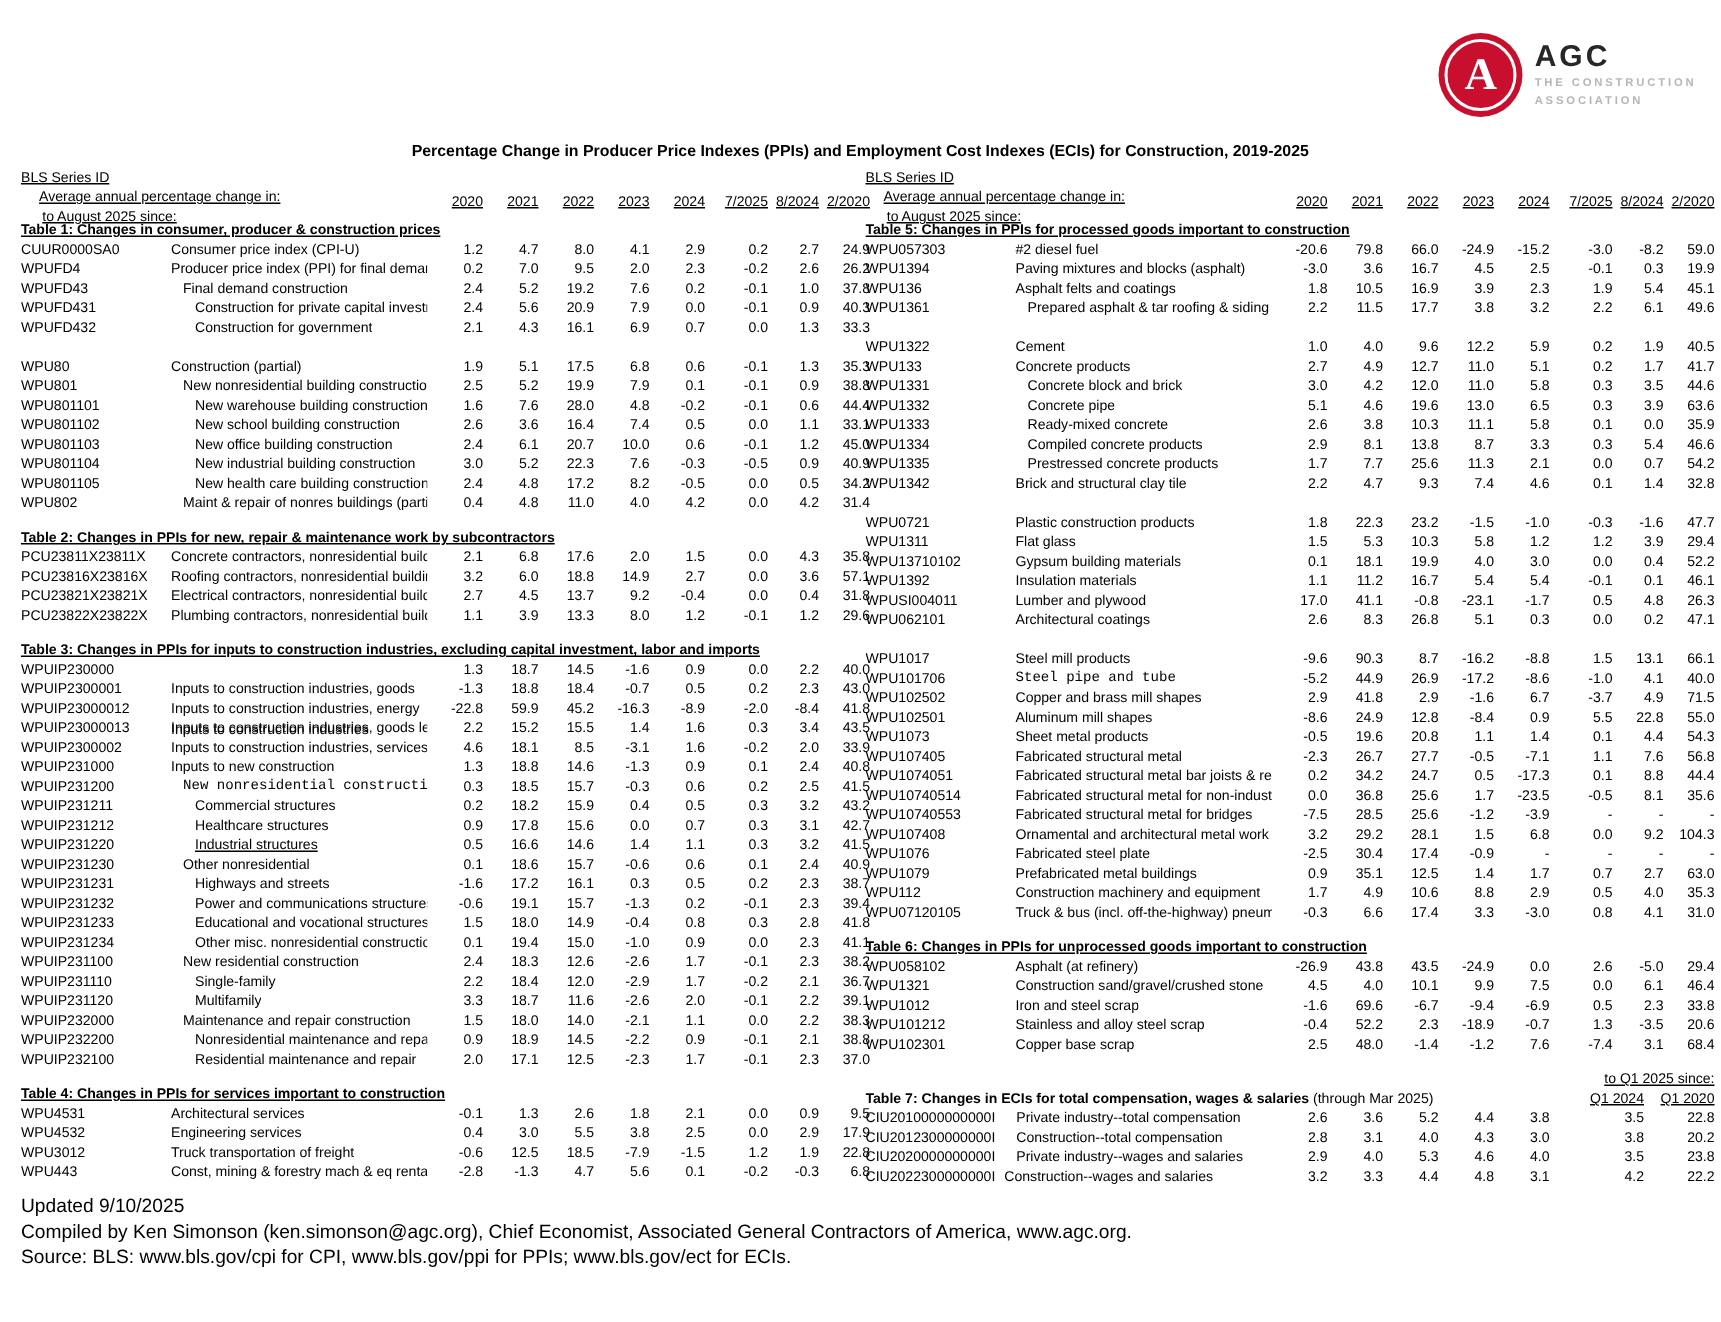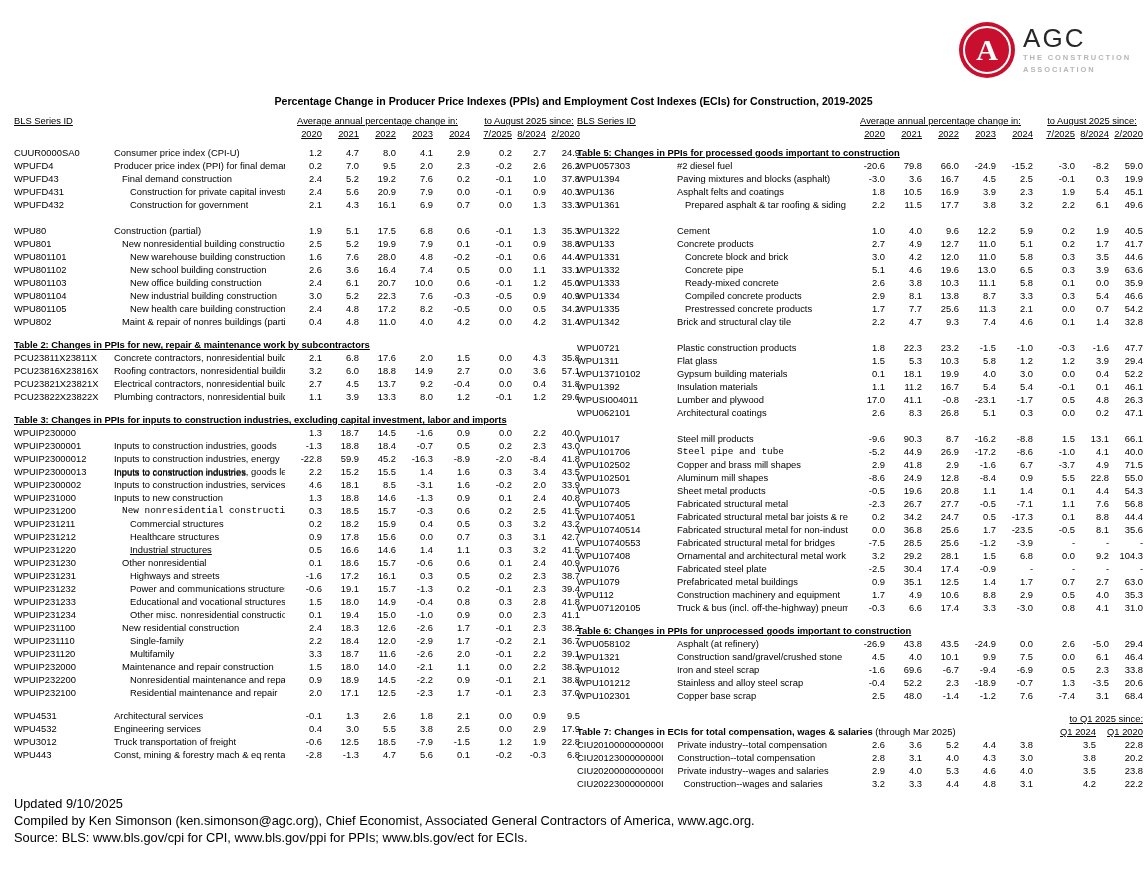--- a/index.html
+++ b/index.html
@@ -6,21 +6,21 @@
   .page{position:relative;width:1147px;height:881px;background:#ffffff;
         font-family:"Liberation Sans",sans-serif;color:#000;overflow:hidden;}
 
   
   .logo{position:absolute;top:22px;right:16px;display:flex;align-items:center;gap:8px;}
   .seal{width:56px;height:56px;border-radius:50%;background:#c8102e;position:relative;flex:none;}
   .seal::before{content:"";position:absolute;inset:4px;border-radius:50%;border:2.5px solid #fff;}
   .seal-letter{position:absolute;inset:0;display:flex;align-items:center;justify-content:center;
                color:#fff;font-weight:bold;font-size:30px;font-family:"Liberation Serif",serif;}
   .logo-text{display:flex;flex-direction:column;}
-  .logo-agc{font-size:26px;font-weight:400;letter-spacing:2px;color:#272727;line-height:1;}
+  .logo-agc{font-size:20px;font-weight:700;letter-spacing:2px;color:#272727;line-height:1;}
   .logo-sub{font-size:7.5px;color:#b7b5b5;letter-spacing:1.9px;font-weight:bold;line-height:1.35;margin-top:2px;}
 
   
   .title{position:absolute;top:95px;left:0;width:100%;text-align:center;
          font-size:10.6px;font-weight:bold;}
 
   
   .half{position:absolute;top:111px;width:566px;font-size:9.4px;line-height:13px;}
   #left-half{left:14px;}
   #right-half{left:577px;}
@@ -30,21 +30,21 @@
   .sid{min-width:86px;flex:none;}
   .lbl{overflow:hidden;}
   .num{width:37px;flex:none;text-align:right;}
   .num.s{width:34px;}
   .num.gap{margin-left:8px;}
   .qnum{width:47px;flex:none;text-align:right;}
   .t7spacer{flex:1;}
   .u{text-decoration:underline;}
   .i{}
 
-  .colhead-1{display:flex;height:16px;align-items:flex-end;}
+  .colhead-1{display:flex;height:16px;align-items:flex-start;flex-direction:column;}
   .colhead-1 .lead{width:271px;flex:none;}
   .colhead-1 .g1{width:185px;flex:none;text-align:center;}
   .colhead-1 .g2{width:110px;flex:none;text-align:center;padding-left:8px;box-sizing:border-box;}
   .colhead-2{display:flex;height:15px;align-items:baseline;}
   .colhead-2 .lead{width:271px;flex:none;}
 
   .table{margin-top:10px;}
   .table.first{margin-top:4px;}
   .ttitle{font-weight:bold;height:13px;white-space:nowrap;overflow:hidden;}
   .ttitle .tx{text-decoration:underline;}
@@ -86,20 +86,21 @@
         <div class="num"><span class="u">2020</span></div>
         <div class="num"><span class="u">2021</span></div>
         <div class="num"><span class="u">2022</span></div>
         <div class="num"><span class="u">2023</span></div>
         <div class="num"><span class="u">2024</span></div>
         <div class="num s gap"><span class="u">7/2025</span></div>
         <div class="num s"><span class="u">8/2024</span></div>
         <div class="num s"><span class="u">2/2020</span></div>
       </div>
       <div class="table first">
+        <div class="ttitle"><span class="tx">Table 1: Changes in consumer, producer &amp; construction prices</span></div>
         <div class="row">
           <div class="idlabel">
             <span class="sid i">CUUR0000SA0</span>
             <span class="lbl i" style="padding-left: 14px;">Consumer price index (CPI-U)</span>
           </div>
           <div class="num">1.2</div>
           <div class="num">4.7</div>
           <div class="num">8.0</div>
           <div class="num">4.1</div>
           <div class="num">2.9</div>
@@ -627,20 +628,21 @@
           <div class="num">17.1</div>
           <div class="num">12.5</div>
           <div class="num">-2.3</div>
           <div class="num">1.7</div>
           <div class="num s gap">-0.1</div>
           <div class="num s">2.3</div>
           <div class="num s">37.0</div>
         </div>
       </div>
       <div class="table">
+        <div class="ttitle"><span class="tx">Table 4: Changes in PPIs for services important to construction</span></div>
         <div class="row">
           <div class="idlabel">
             <span class="sid">WPU4531</span>
             <span class="lbl" style="padding-left: 14px;">Architectural services</span>
           </div>
           <div class="num">-0.1</div>
           <div class="num">1.3</div>
           <div class="num">2.6</div>
           <div class="num">1.8</div>
           <div class="num">2.1</div>
@@ -1284,21 +1286,21 @@
           <div class="num">5.3</div>
           <div class="num">4.6</div>
           <div class="num">4.0</div>
           <div class="t7spacer"></div>
           <div class="qnum">3.5</div>
           <div class="qnum">23.8</div>
         </div>
         <div class="row">
           <div class="idlabel">
             <span class="sid">CIU2022300000000I</span>
-            <span class="lbl" style="padding-left: 20px;">Construction--wages and salaries</span>
+            <span class="lbl" style="padding-left: 6px;">Construction--wages and salaries</span>
           </div>
           <div class="num">3.2</div>
           <div class="num">3.3</div>
           <div class="num">4.4</div>
           <div class="num">4.8</div>
           <div class="num">3.1</div>
           <div class="t7spacer"></div>
           <div class="qnum">4.2</div>
           <div class="qnum">22.2</div>
         </div>

